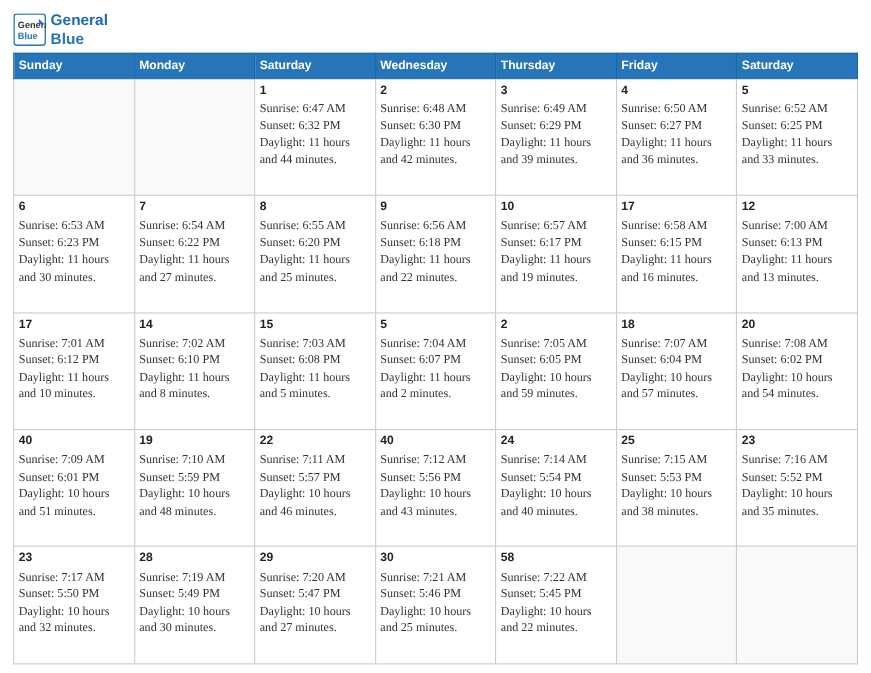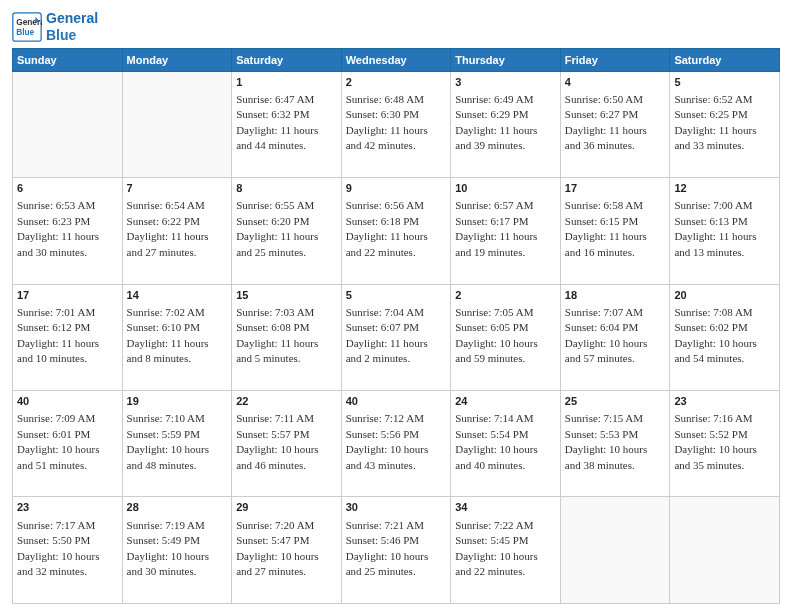--- a/index.html
+++ b/index.html
@@ -258,21 +258,21 @@
           </td>
           <td>
             <span class="day-num">29</span>
             <div class="day-detail">Sunrise: 7:20 AM<br>Sunset: 5:47 PM<br>Daylight: 10 hours and 27 minutes.</div>
           </td>
           <td>
             <span class="day-num">30</span>
             <div class="day-detail">Sunrise: 7:21 AM<br>Sunset: 5:46 PM<br>Daylight: 10 hours and 25 minutes.</div>
           </td>
           <td>
-            <span class="day-num">34</span>
+            <span class="day-num">58</span>
             <div class="day-detail">Sunrise: 7:22 AM<br>Sunset: 5:45 PM<br>Daylight: 10 hours and 22 minutes.</div>
           </td>
           <td class="empty"></td>
           <td class="empty"></td>
         </tr>
       </tbody>
   </table>
 </div>
 
 </body></html>

